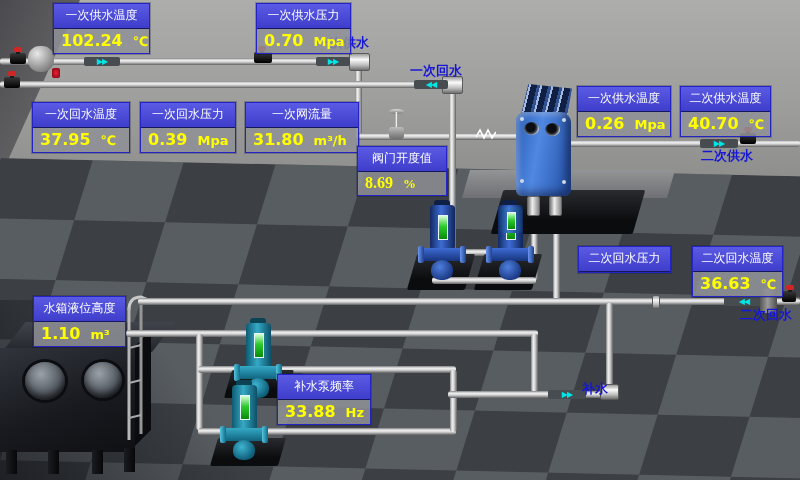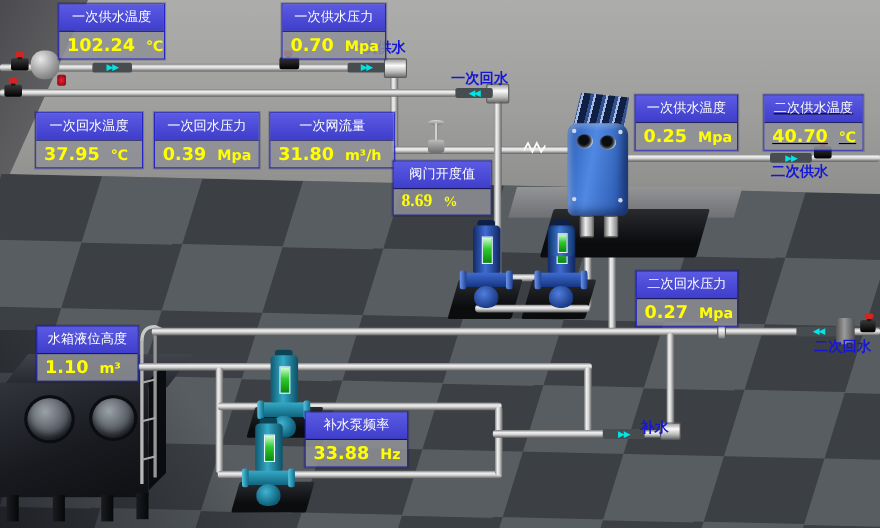--- a/index.html
+++ b/index.html
@@ -284,29 +284,32 @@
   <div class="hmi" style="left:245px;top:102px;width:112px;">
     <div class="hd">一次网流量</div>
     <div class="vl"><span>31.80</span><span class="un">m³/h</span></div>
   </div>
   <div class="hmi" style="left:357px;top:146px;width:88px;font-family:Liberation Serif, serif;">
     <div class="hd">阀门开度值</div>
     <div class="vl"><span>8.69</span><span class="un">%</span></div>
   </div>
   <div class="hmi" style="left:577px;top:86px;width:92px;">
     <div class="hd">一次供水温度</div>
-    <div class="vl"><span>0.25</span><span class="un">Mpa</span></div>
-  </div>
-  <div class="hmi" style="left:694px;top:86px;width:89px;text-decoration:underline;">
+    <div class="vl"><span>0.26</span><span class="un">Mpa</span></div>
+  </div>
+  <div class="hmi" style="left:680px;top:86px;width:89px;">
     <div class="hd">二次供水温度</div>
     <div class="vl"><span>40.70</span><span class="un">℃</span></div>
   </div>
   <div class="hmi" style="left:578px;top:246px;width:91px;">
     <div class="hd">二次回水压力</div>
-    <div class="vl"><span>0.27</span><span class="un">Mpa</span></div>
+  </div>
+  <div class="hmi" style="left:692px;top:246px;width:89px;">
+    <div class="hd">二次回水温度</div>
+    <div class="vl"><span>36.63</span><span class="un">℃</span></div>
   </div>
   <div class="hmi" style="left:33px;top:296px;width:91px;">
     <div class="hd">水箱液位高度</div>
     <div class="vl"><span>1.10</span><span class="un">m³</span></div>
   </div>
   <div class="hmi" style="left:277px;top:374px;width:92px;">
     <div class="hd">补水泵频率</div>
     <div class="vl"><span>33.88</span><span class="un">Hz</span></div>
   </div>
 

